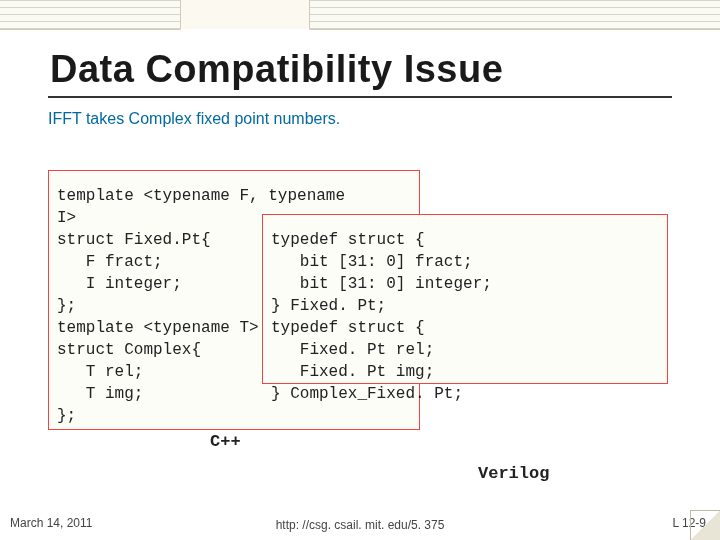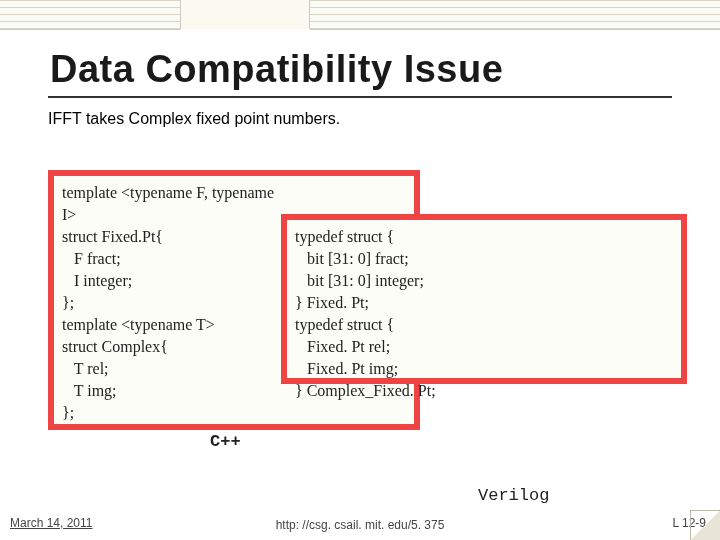--- a/index.html
+++ b/index.html
@@ -44,70 +44,68 @@
     position: absolute;
     top: 96px; left: 48px;
     width: 624px;
     border-top: 2px solid #333;
   }
   .subtitle {
     position: absolute;
     top: 108px; left: 48px;
     width: 640px;
     font-size: 16px;
-    color: #000000;
+    color: #0369a1;
     line-height: 22px;
   }
   .subtitle .line2 { padding-left: 72px; display: block; }
   .codebox {
     position: absolute;
     background: #fdfdf7;
-    border: 6px solid #ef4444;
-    font-family: Liberation Serif, serif;
+    border: 1px solid #ef4444;
+    font-family: Liberation Mono, monospace;
     font-size: 16px;
     line-height: 22px;
     color: #222;
-    padding: 6px 8px;
+    padding: 14px 8px;
     white-space: pre;
   }
   .codebox-left {
     top: 170px; left: 48px;
     width: 372px;
     height: 260px;
     z-index: 1;
   }
   .codebox-right {
-    top: 214px; left: 281px;
+    top: 214px; left: 262px;
     width: 406px;
     height: 170px;
     z-index: 2;
   }
   .label-cpp {
     position: absolute;
     top: 432px; left: 210px;
     font-family: "Courier New", Courier, monospace;
     font-weight: bold;
     font-size: 17px;
     color: #222;
   }
   .label-vlg {
     position: absolute;
     top: 464px; left: 478px;
     font-family: "Courier New", Courier, monospace;
-    font-weight: normal;
+    font-weight: bold;
     font-size: 17px;
     color: #222;
-    margin-top: 22px;
   }
   .footer-date {
     position: absolute;
     bottom: 10px; left: 10px;
     font-size: 12px;
     color: #444;
-    text-decoration: underline;
   }
   .footer-url {
     position: absolute;
     bottom: 8px; left: 50%;
     transform: translateX(-50%);
     font-size: 12px;
     color: #444;
   }
   .footer-pageno {
     position: absolute;

